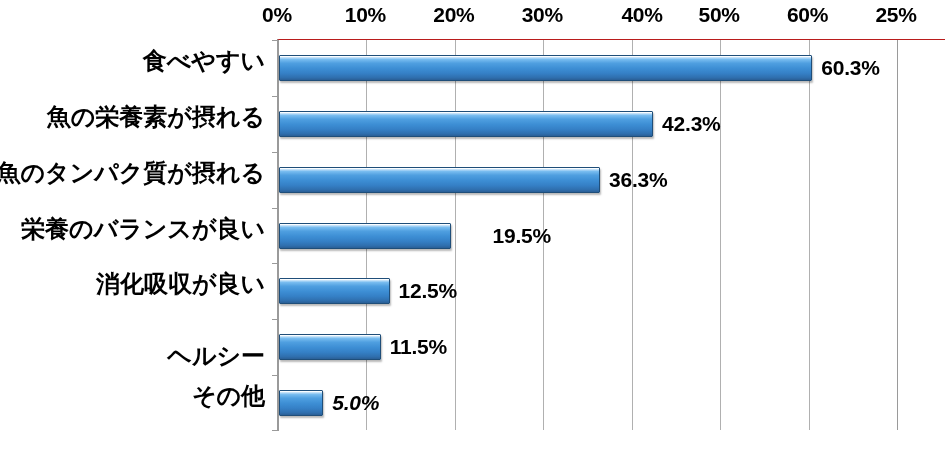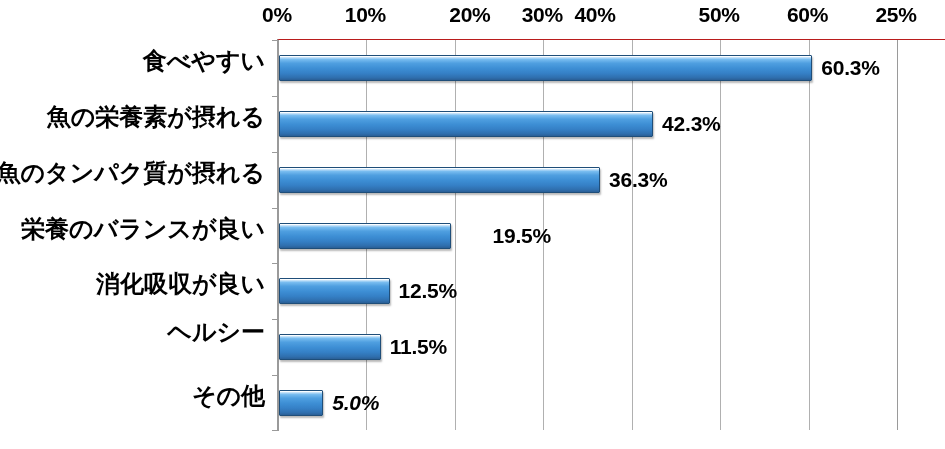--- a/index.html
+++ b/index.html
@@ -116,35 +116,35 @@
   }
 </style>
 </head>
 <body>
 
 <div id="chart-root">
 
   <div>
     <div class="x-tick-label" style="left: 277px;">0%</div>
     <div class="x-tick-label" style="left: 365.429px;">10%</div>
-    <div class="x-tick-label" style="left: 453.857px; margin-left: 16px;">20%</div>
+    <div class="x-tick-label" style="left: 453.857px;">20%</div>
     <div class="x-tick-label" style="left: 542.286px;">30%</div>
-    <div class="x-tick-label" style="left: 595px;">40%</div>
+    <div class="x-tick-label" style="left: 642px;">40%</div>
     <div class="x-tick-label" style="left: 719.143px;">50%</div>
     <div class="x-tick-label" style="left: 807.571px;">60%</div>
     <div class="x-tick-label" style="left: 896px;">25%</div>
   </div>
 
   <div>
     <div class="y-label" style="top: 60.9286px; right: 680px;">食べやすい</div>
     <div class="y-label" style="top: 116.786px; right: 680px;">魚の栄養素が摂れる</div>
     <div class="y-label" style="top: 172.643px; right: 680px;">魚のタンパク質が摂れる</div>
     <div class="y-label" style="top: 228.5px; right: 680px;">栄養のバランスが良い</div>
     <div class="y-label" style="top: 284.357px; right: 680px;">消化吸収が良い</div>
-    <div class="y-label" style="top: 332px; right: 680px; margin-left: 31px;">ヘルシー</div>
+    <div class="y-label" style="top: 356px; right: 680px; margin-left: 31px;">ヘルシー</div>
     <div class="y-label" style="top: 396.071px; right: 680px; margin-left: 17px;">その他</div>
   </div>
 
   <div id="plot-area">
     <div>
       <div class="gridline" style="left: 87.4286px;"></div>
       <div class="gridline" style="left: 175.857px;"></div>
       <div class="gridline" style="left: 264.286px;"></div>
       <div class="gridline" style="left: 352.714px;"></div>
       <div class="gridline" style="left: 441.143px;"></div>

